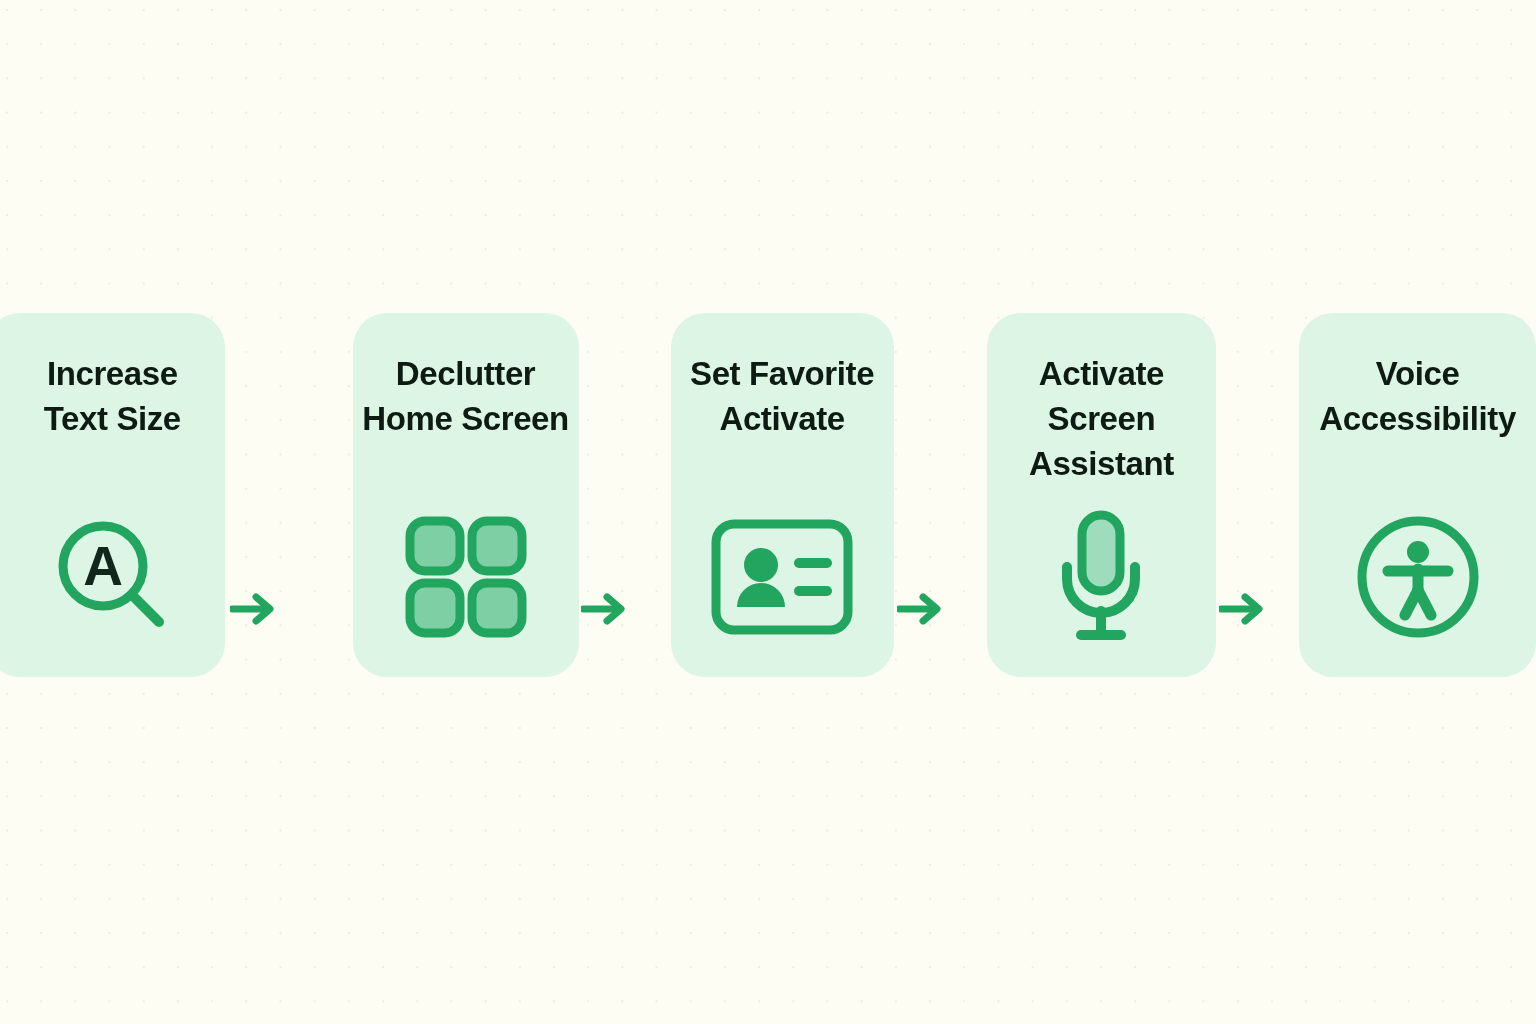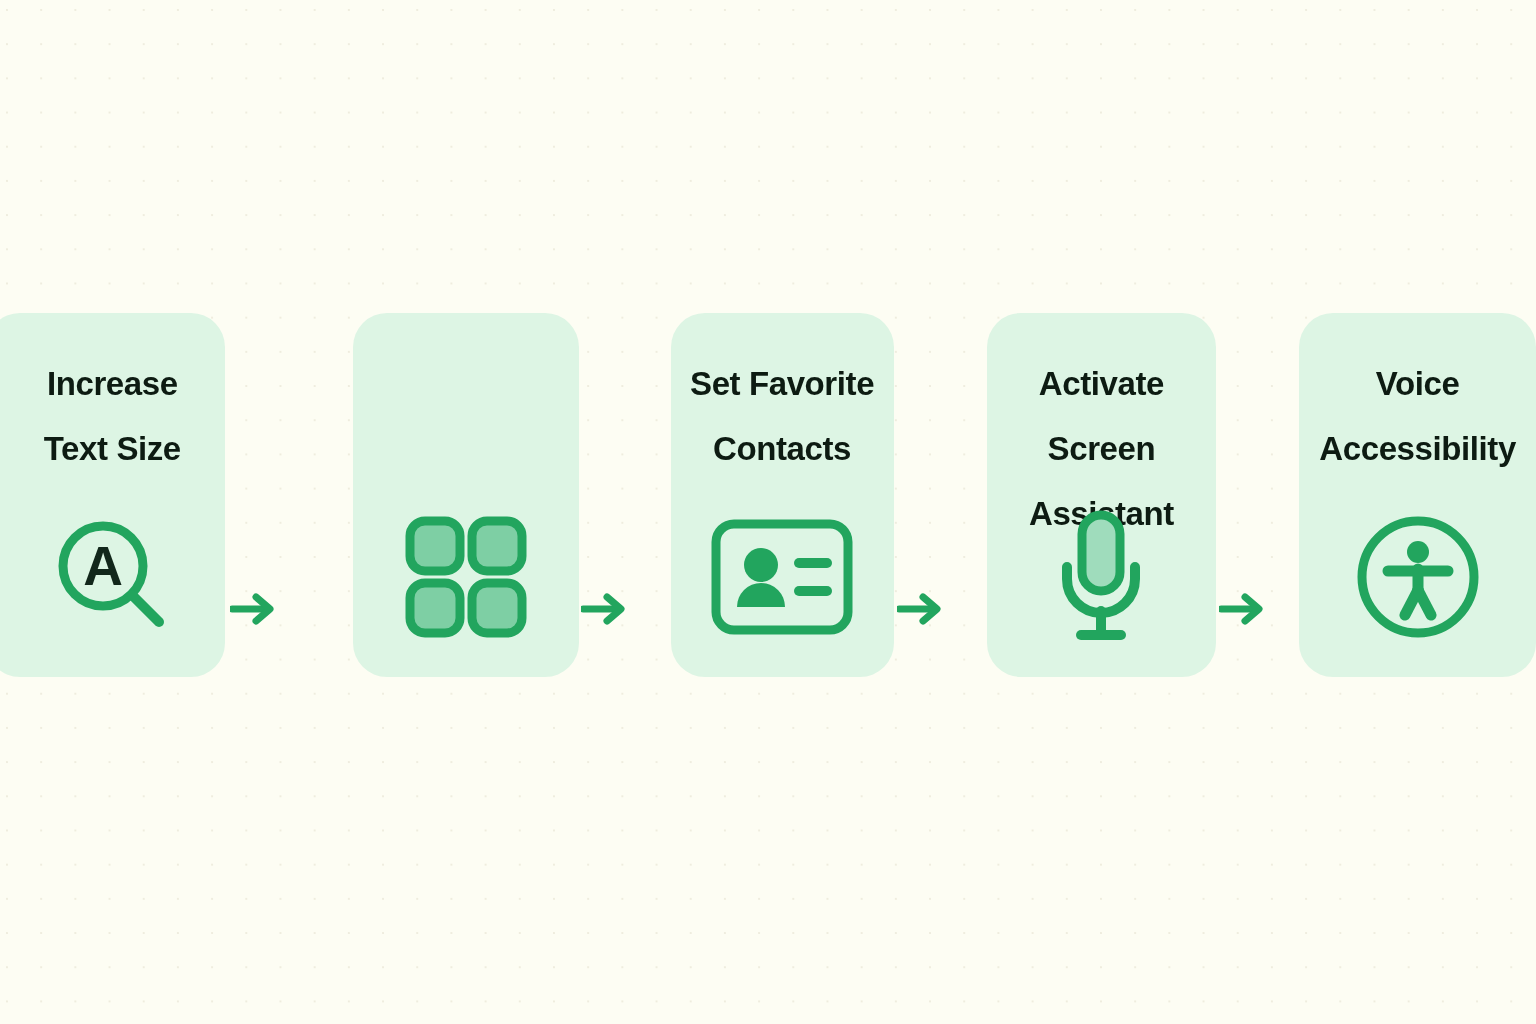--- a/index.html
+++ b/index.html
@@ -44,21 +44,21 @@
   
   .card-1 { width: 262px; margin-left: -14px; }
   .card-2 { width: 248px; margin-left: 69px; }
   .card-3 { width: 245px; margin-left: 38px; }
   .card-4 { width: 252px; margin-left: 38px; }
   .card-5 { width: 260px; margin-left: 30px; }
 
   .card-title {
     font-size: 33px;
     font-weight: bold;
-    line-height: 65px;
+    line-height: 45px;
     letter-spacing: -0.4px;
     color: #0d1b12;
     text-align: center;
     white-space: pre-line;
     padding: 0 6px;
   }
   .card-1 .card-title { margin-left: 14px; }
 
   .card-icon {
     position: absolute;
@@ -108,40 +108,42 @@
   </div>
 
   <div class="arrow arrow-1">
     <svg width="48" height="34" viewBox="0 0 48 34">
       <line x1="2" y1="17" x2="36" y2="17" stroke="#22a55e" stroke-width="7" stroke-linecap="round"></line>
       <polyline points="26,5 40,17 26,29" fill="none" stroke="#22a55e" stroke-width="7" stroke-linecap="round" stroke-linejoin="round"></polyline>
     </svg>
   </div>
 
   <div class="card card-2">
+    <div class="card-title">Declutter
+Home Screen</div>
     <div class="card-icon">
       <svg width="124" height="124" viewBox="0 0 124 124">
         <rect x="6" y="6" width="50" height="50" rx="15" fill="#7ecfa4" stroke="#22a55e" stroke-width="9"></rect>
         <rect x="68" y="6" width="50" height="50" rx="15" fill="#7ecfa4" stroke="#22a55e" stroke-width="9"></rect>
         <rect x="6" y="68" width="50" height="50" rx="15" fill="#7ecfa4" stroke="#22a55e" stroke-width="9"></rect>
         <rect x="68" y="68" width="50" height="50" rx="15" fill="#7ecfa4" stroke="#22a55e" stroke-width="9"></rect>
       </svg>
     </div>
   </div>
 
   <div class="arrow arrow-2">
     <svg width="48" height="34" viewBox="0 0 48 34">
       <line x1="2" y1="17" x2="36" y2="17" stroke="#22a55e" stroke-width="7" stroke-linecap="round"></line>
       <polyline points="26,5 40,17 26,29" fill="none" stroke="#22a55e" stroke-width="7" stroke-linecap="round" stroke-linejoin="round"></polyline>
     </svg>
   </div>
 
   <div class="card card-3">
     <div class="card-title">Set Favorite
-Contacts</div>
+Activate</div>
     <div class="card-icon">
       <svg width="142" height="116" viewBox="0 0 142 116">
         <rect x="5" y="5" width="132" height="106" rx="18" fill="none" stroke="#22a55e" stroke-width="9"></rect>
         <circle cx="50" cy="46" r="17" fill="#22a55e"></circle>
         <path d="M26 88 a24 24 0 0 1 48 0 z" fill="#22a55e"></path>
         <line x1="88" y1="44" x2="116" y2="44" stroke="#22a55e" stroke-width="10" stroke-linecap="round"></line>
         <line x1="88" y1="72" x2="116" y2="72" stroke="#22a55e" stroke-width="10" stroke-linecap="round"></line>
       </svg>
     </div>
   </div>

